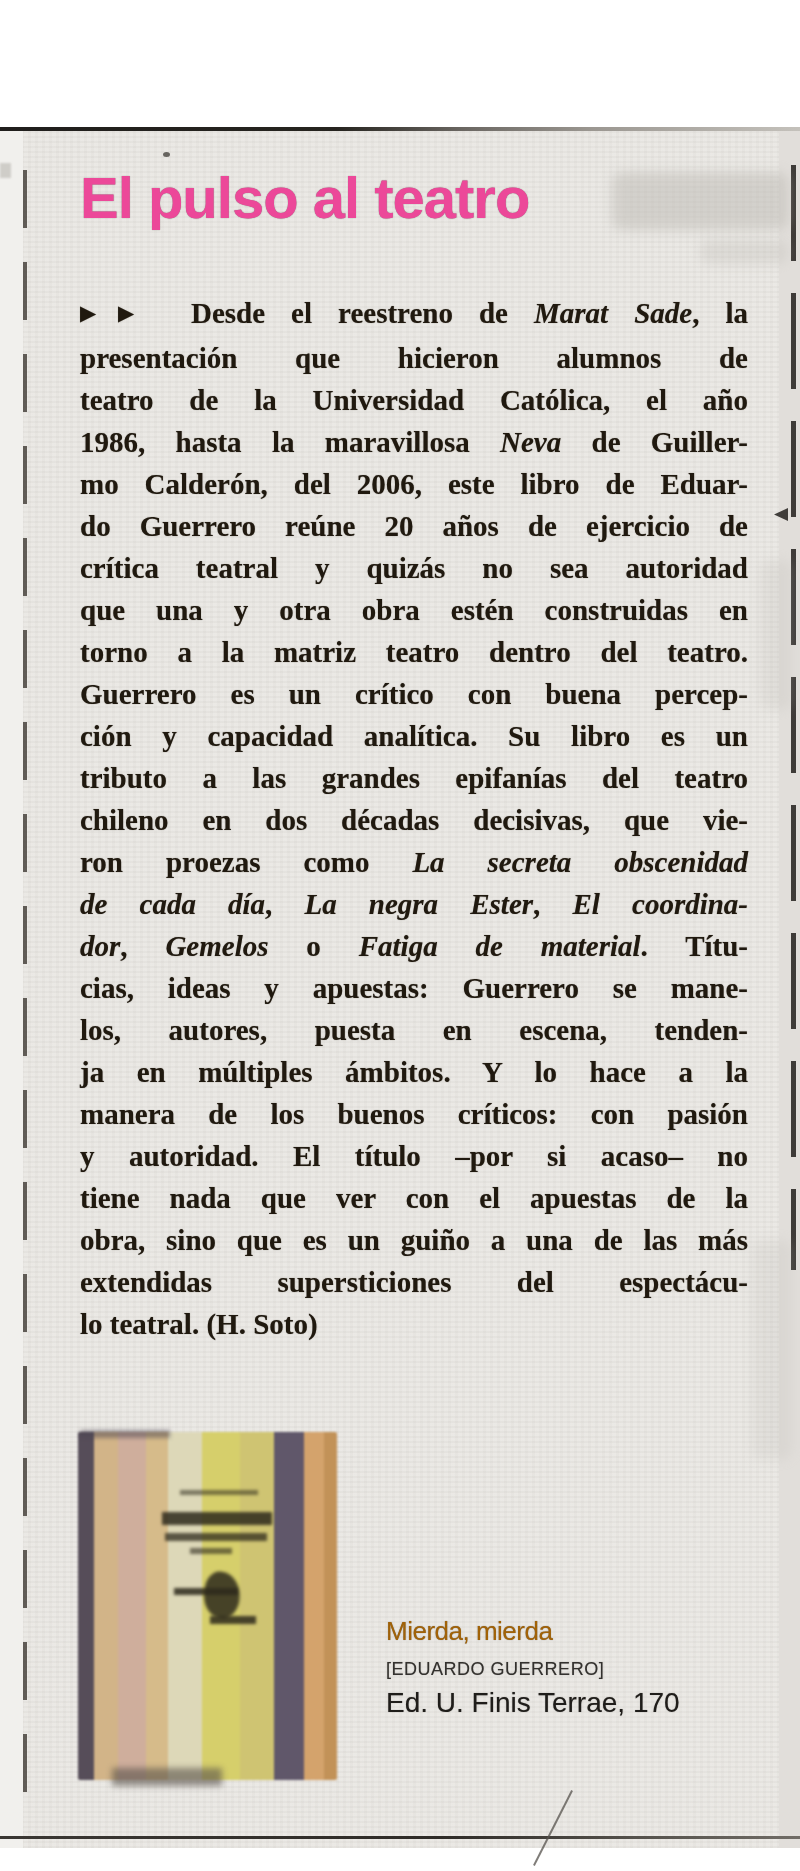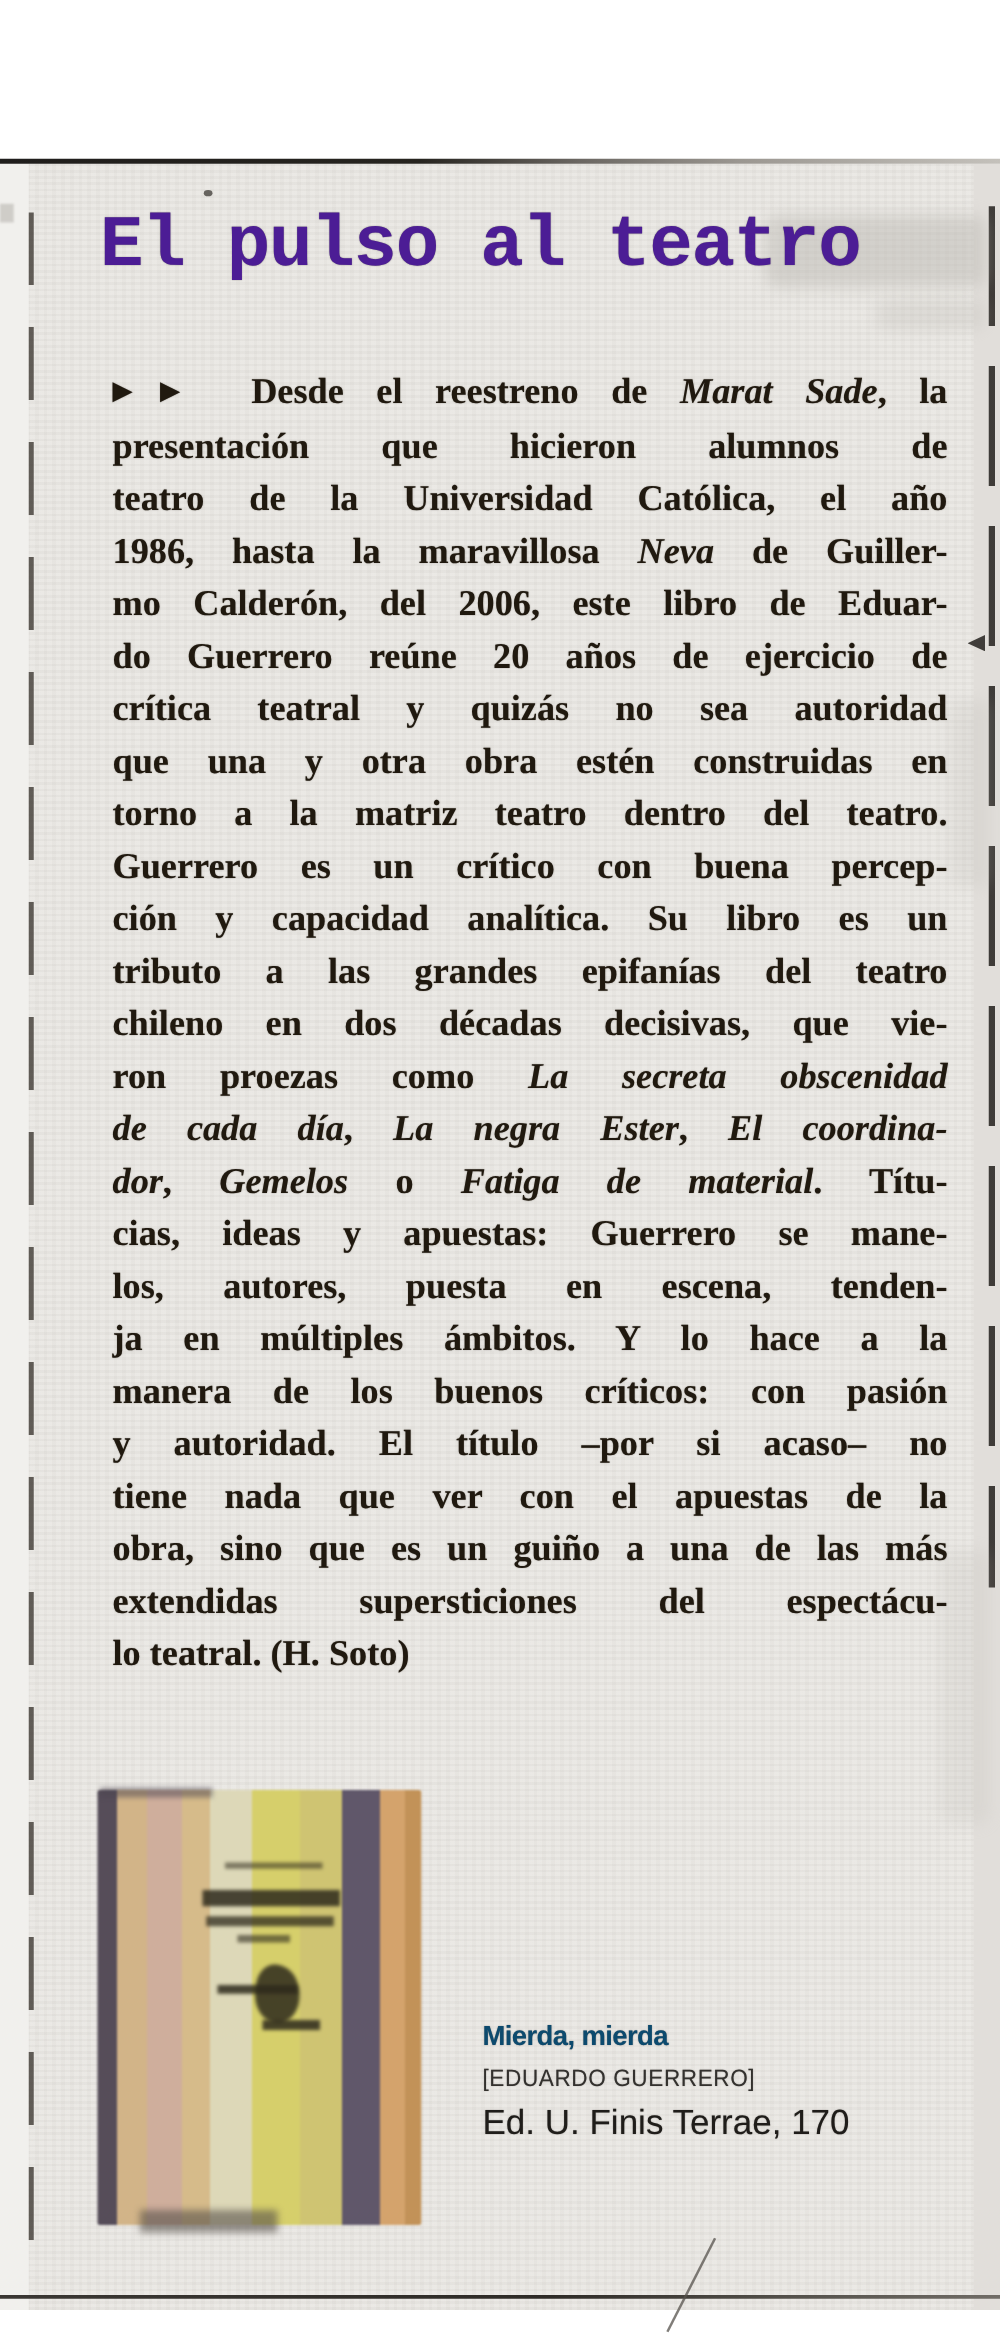--- a/index.html
+++ b/index.html
@@ -31,24 +31,24 @@
   .margin-arrow{position:absolute;left:774px;top:508px;width:14px;height:13px;background:#24211e;
      clip-path:polygon(0 50%, 100% 0, 100% 100%);opacity:.85;filter:blur(.4px);}
   
   .ghost{position:absolute;background:#bdbab4;border-radius:10px;filter:blur(6px);}
   .ghost-a{left:612px;top:172px;width:176px;height:58px;opacity:.5;}
   .ghost-b{left:700px;top:240px;width:88px;height:24px;opacity:.3;}
   .ghost-c{left:760px;top:560px;width:32px;height:150px;opacity:.22;}
   .ghost-d{left:752px;top:1240px;width:40px;height:220px;opacity:.2;}
   
   .headline{position:absolute;left:80px;top:166px;margin:0;
-     font-family:Liberation Mono, monospace;font-weight:600;font-size:58px;line-height:64px;
-     letter-spacing:-1px;color:#4c1d95;text-shadow:0 0 1px rgba(25,20,15,.55);}
+     font-family:Liberation Sans, sans-serif;font-weight:600;font-size:58px;line-height:64px;
+     letter-spacing:-1px;color:#ec4899;text-shadow:0 0 1px rgba(25,20,15,.55);}
   
-  .body{position:absolute;left:90px;top:292px;width:668px;
+  .body{position:absolute;left:80px;top:292px;width:668px;
      font-family:"Liberation Serif", serif;font-weight:bold;font-size:29px;line-height:42px;
      color:#20190f;text-shadow:0 0 1px rgba(32,25,15,.5);}
   .bline{text-align:justify;text-align-last:justify;}
   .bline:last-child{text-align-last:left;}
   .arrows{font-family:"DejaVu Sans", sans-serif;font-size:21px;letter-spacing:3px;
      position:relative;top:-3px;padding-right:6px;}
   
   .cover{position:absolute;left:78px;top:1432px;width:259px;height:348px;
      filter:blur(1px);border-radius:2px;
      background:linear-gradient(90deg,
@@ -63,21 +63,21 @@
   .fig-bar{left:96px;top:156px;width:64px;height:7px;}
   .fig-blob{left:126px;top:140px;width:36px;height:46px;border-radius:40% 60% 45% 55%;transform:rotate(8deg);}
   .fig-foot{left:132px;top:184px;width:46px;height:8px;}
   .cover-bottom-smudge{position:absolute;left:112px;top:1768px;width:110px;height:18px;
      background:#575049;filter:blur(3px);opacity:.6;}
   .cover-top-smudge{position:absolute;left:80px;top:1430px;width:90px;height:8px;
      background:#4c4550;filter:blur(2px);opacity:.5;}
   
   .book-info{position:absolute;left:386px;top:1616px;width:380px;
      font-family:"Liberation Sans", sans-serif;color:#1d1b19;}
-  .book-title{font-size:22px;font-weight:bold;letter-spacing:-.5px;color:#0c4a6e;
+  .book-title{font-size:26px;font-weight:normal;letter-spacing:-.5px;color:#a16207;
      text-shadow:0 0 1px rgba(20,18,16,.5);}
   .book-author{margin-top:11px;font-size:19px;letter-spacing:.5px;color:#33312e;
      transform:scaleX(.95);transform-origin:left;text-shadow:0 0 1px rgba(50,48,45,.4);}
   .book-edition,.book-pages{margin-top:7px;font-size:28px;line-height:32px;color:#1f1d1a;
      text-shadow:0 0 1px rgba(30,28,25,.45);}
 </style>
 </head>
 <body>
 
 <div class="canvas">

